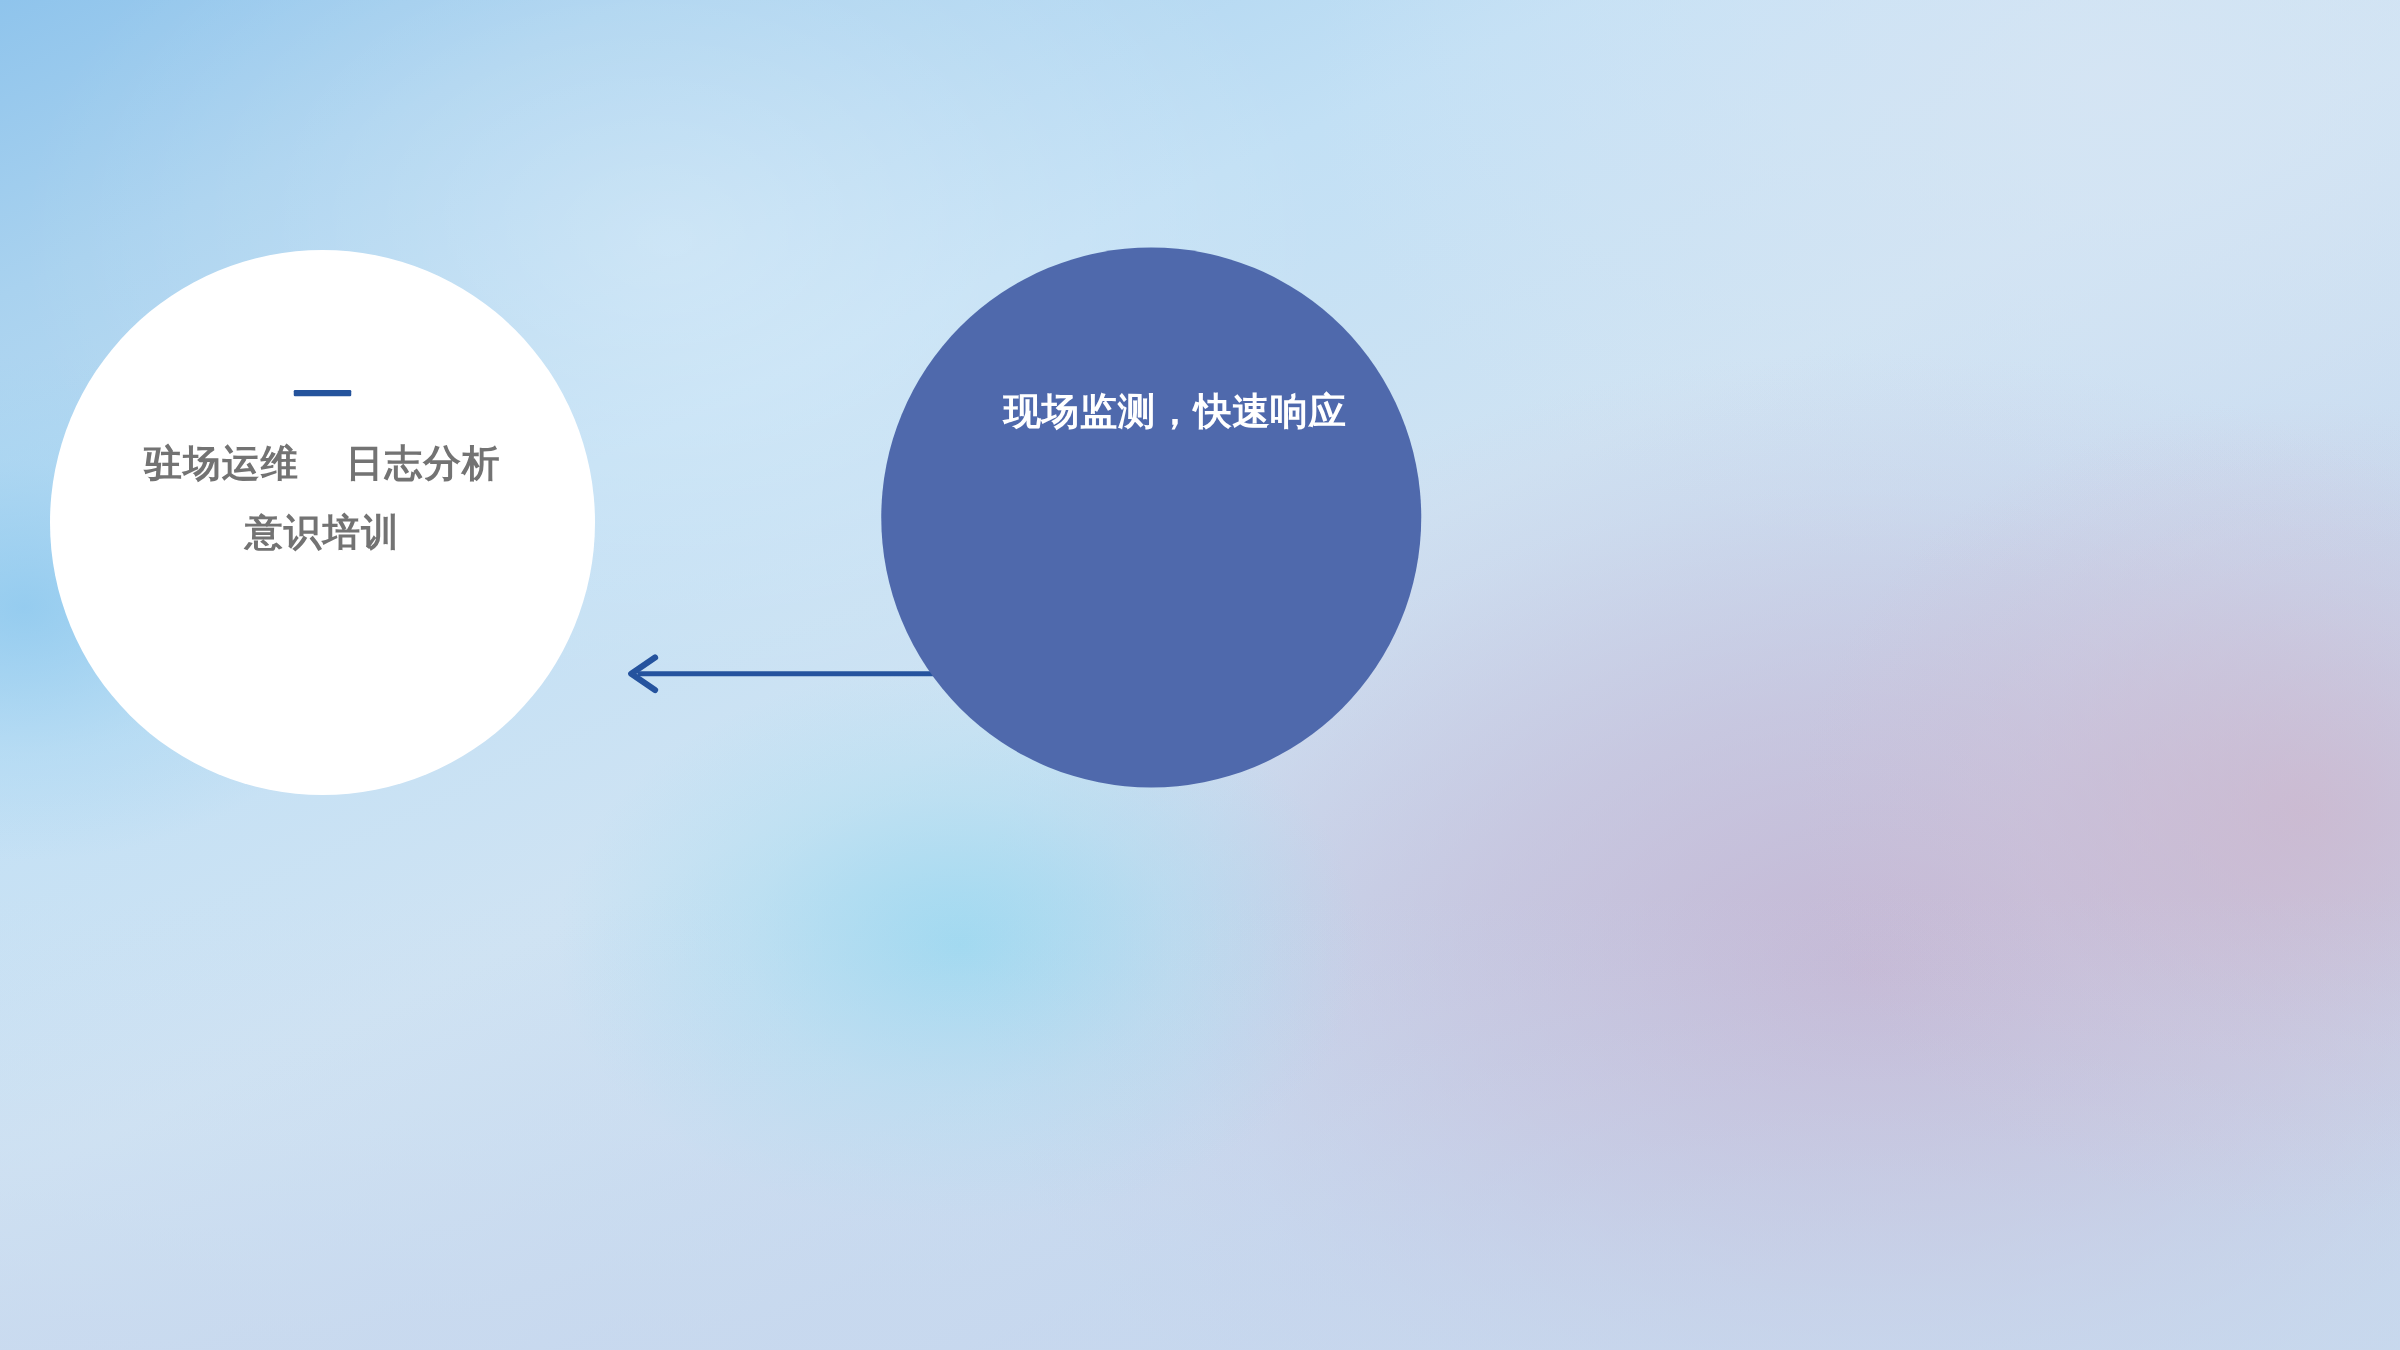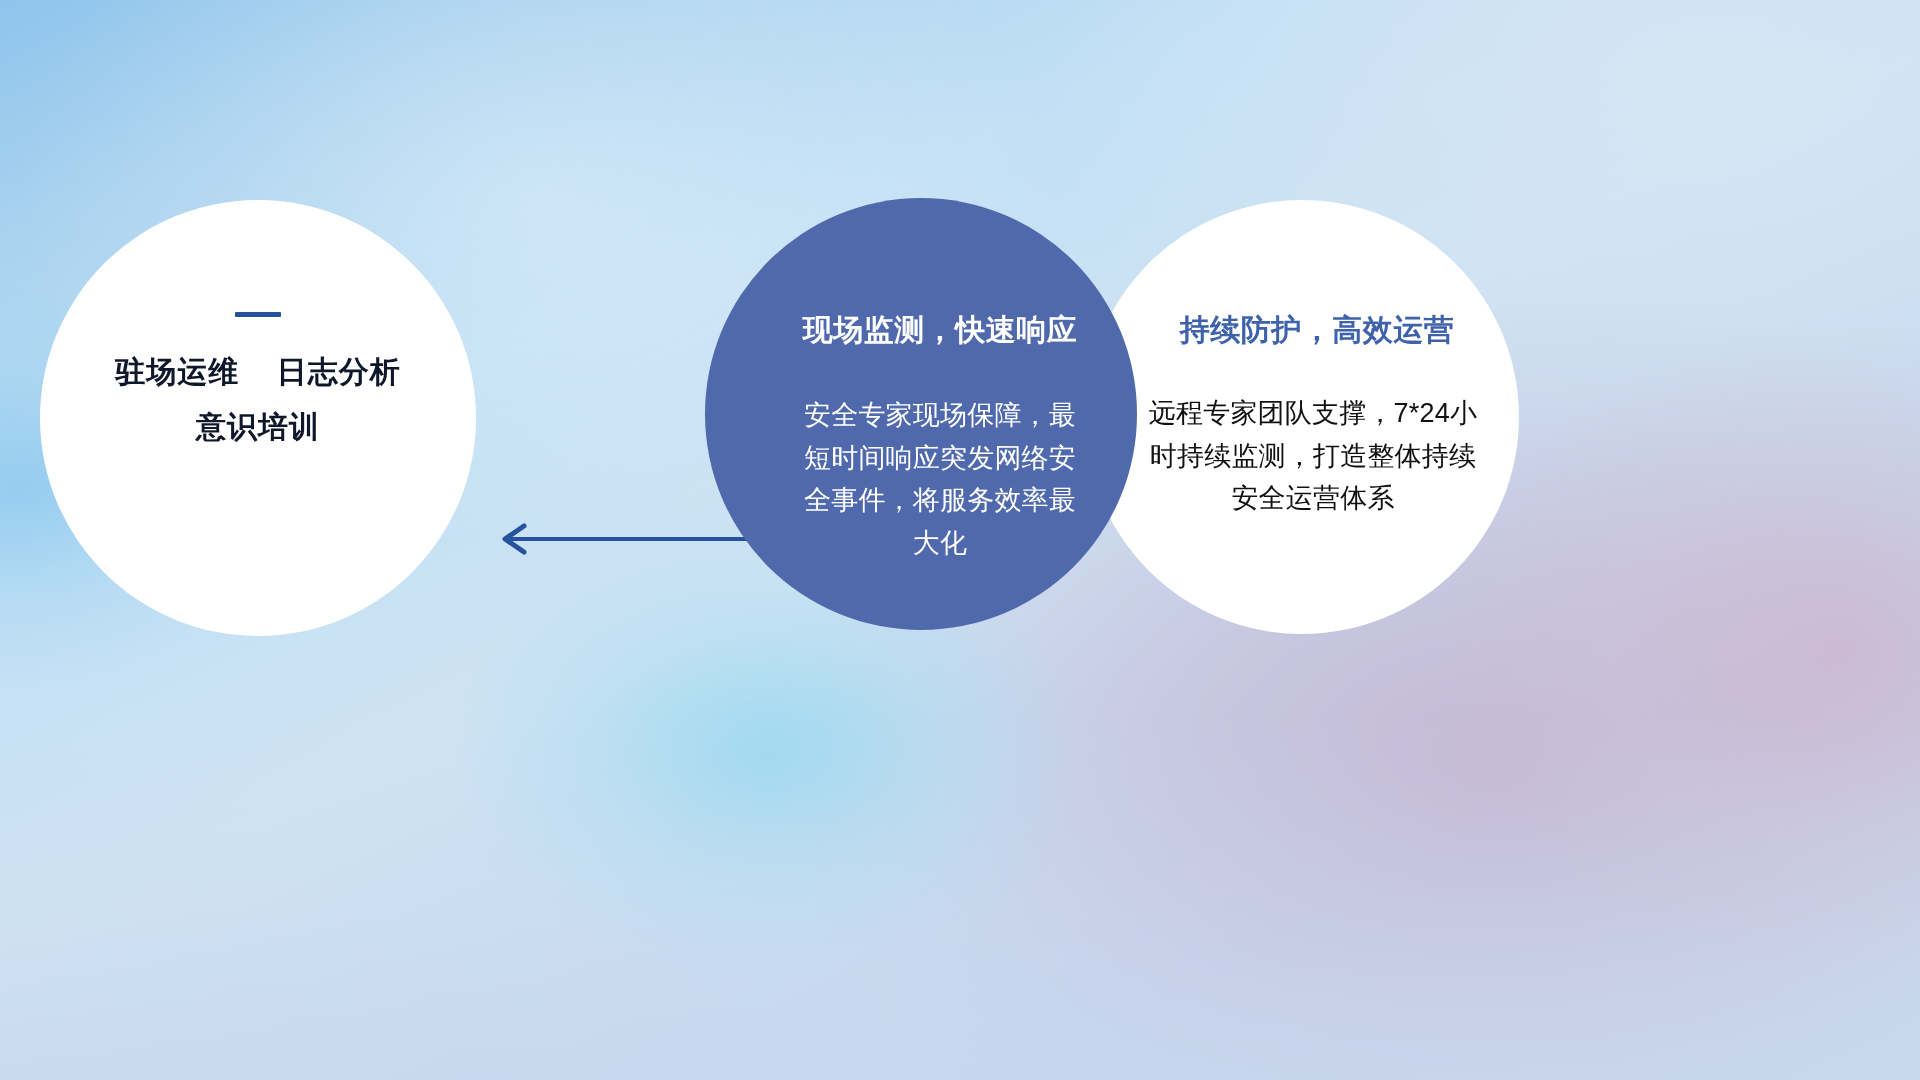--- a/index.html
+++ b/index.html
@@ -121,21 +121,21 @@
   .left-lines {
     display: flex;
     flex-direction: column;
     align-items: center;
     gap: 21px;
     width: 100%;
   }
   .left-line {
     font-size: 30px;
     font-weight: bold;
-    color: #0f172a;
+    color: #737373;
     letter-spacing: 1px;
     white-space: pre;
     line-height: 1.12;
     text-align: center;
   }
 
   #circle-middle {
     left: 705px;
     top: 198px;
     width: 432px;
@@ -229,23 +229,18 @@
   </svg>
 
   <div class="circle" id="circle-left">
     <div class="divider-dash"></div>
     <div class="left-lines">
       <div class="left-line">驻场运维    日志分析</div>
       <div class="left-line">意识培训</div>
     </div>
   </div>
 
-  <div class="circle" id="circle-right">
-    <div class="card-title">持续防护，高效运营</div>
-    <div class="card-body">远程专家团队支撑，7*24小时持续监测，打造整体持续安全运营体系</div>
-  </div>
 
   <div class="circle" id="circle-middle">
     <div class="card-title">现场监测，快速响应</div>
-    <div class="card-body">安全专家现场保障，最短时间响应突发网络安全事件，将服务效率最大化</div>
   </div>
 
 </div>
 
 </body></html>

